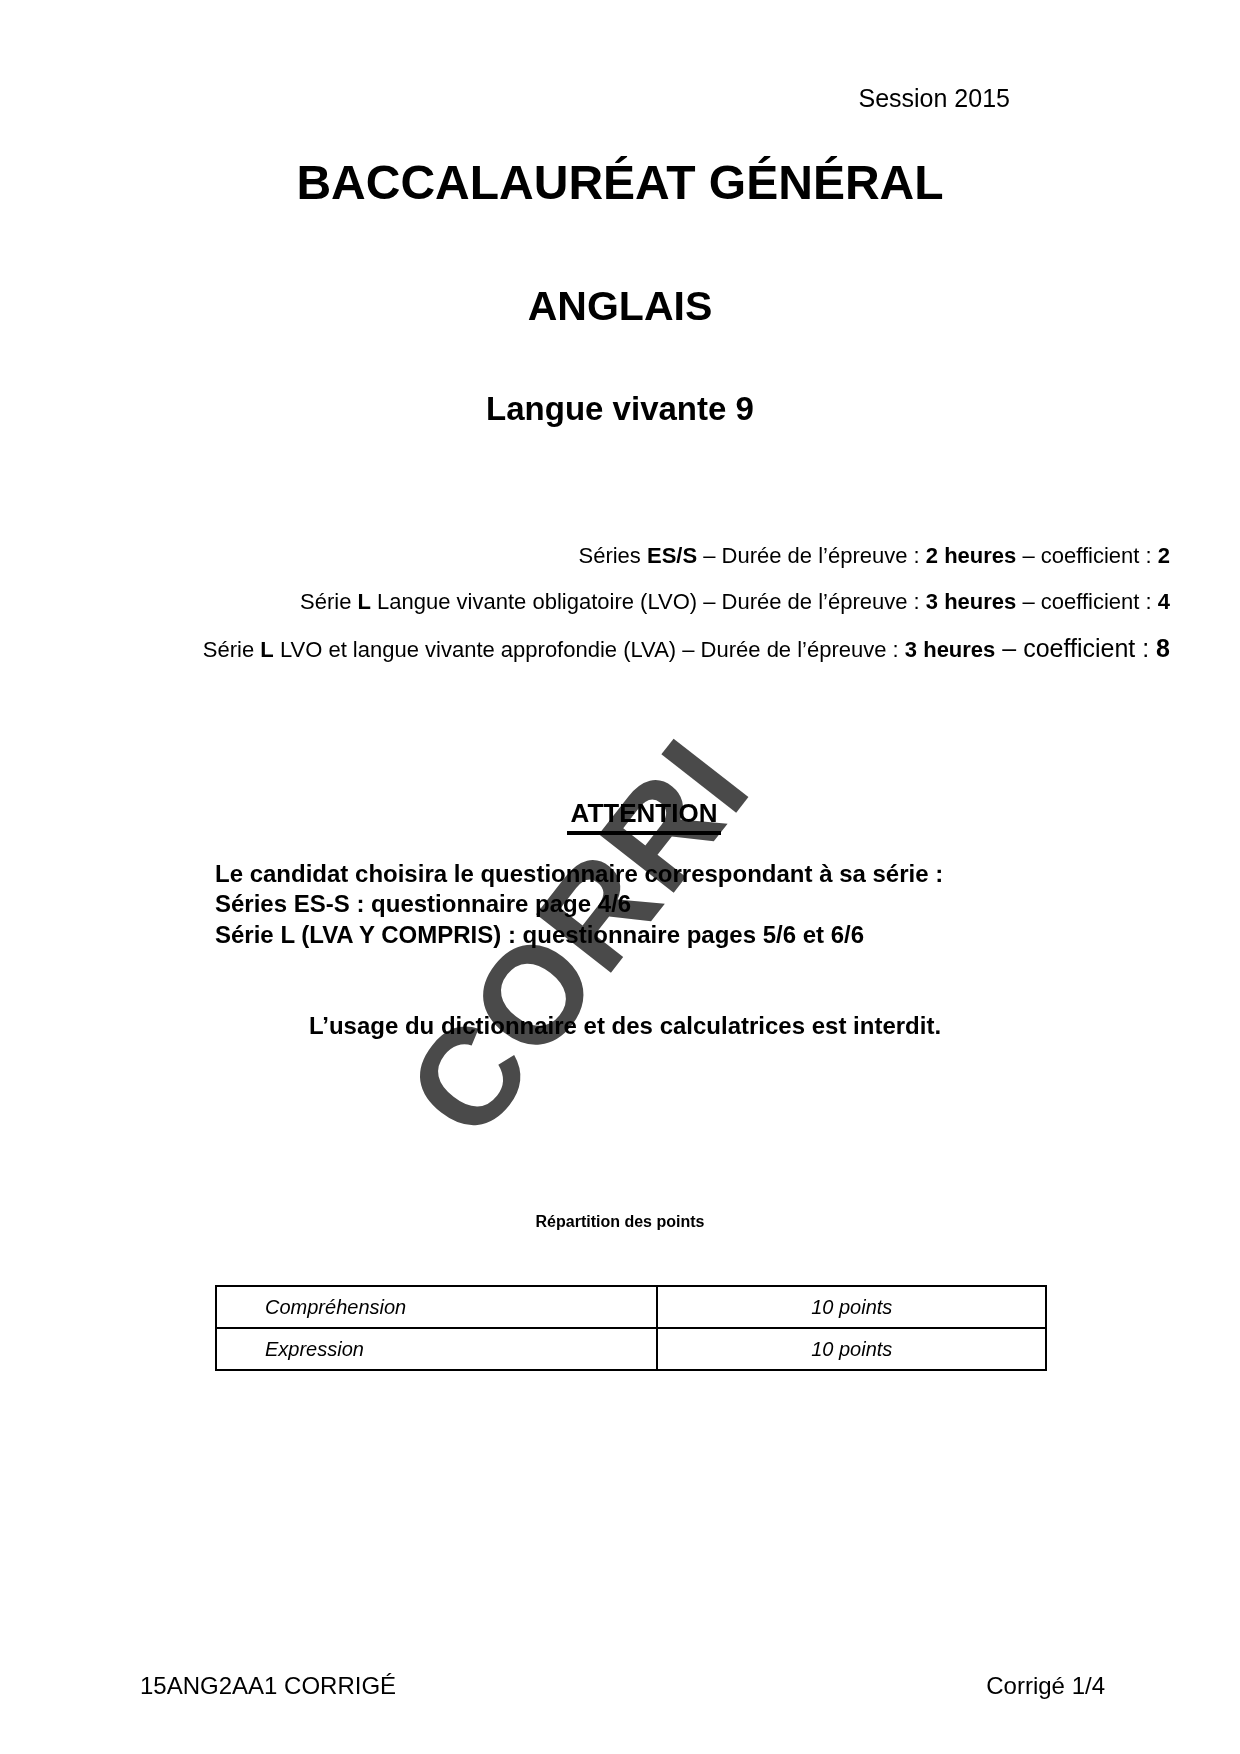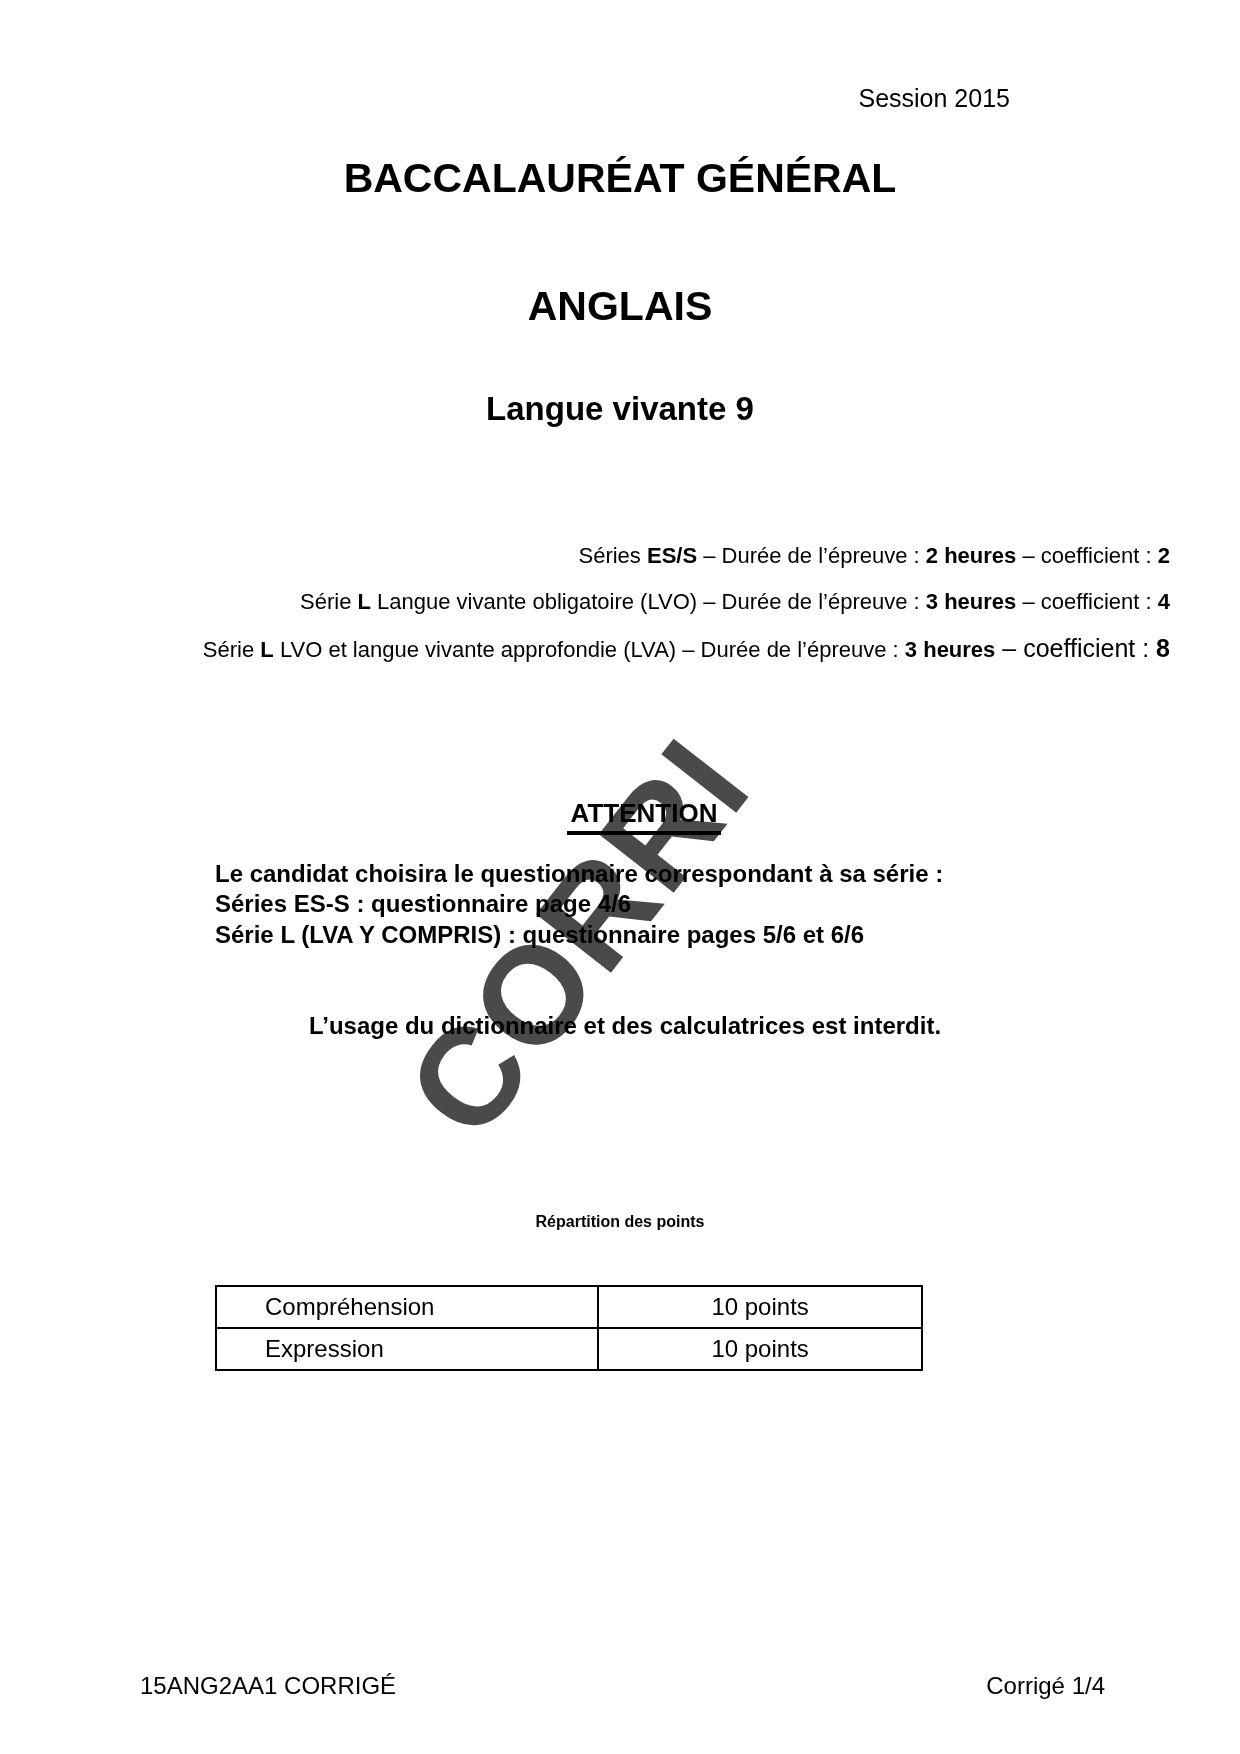--- a/index.html
+++ b/index.html
@@ -39,21 +39,21 @@
   .session {
     top: 84px;
     right: 230px;
     font-size: 25px;
   }
   .title-main {
     top: 155px;
     left: 0;
     width: 1240px;
     text-align: center;
-    font-size: 41px;
+    font-size: 48px;
     font-weight: bold;
   }
   .title-subject {
     top: 283px;
     left: 0;
     width: 1240px;
     text-align: center;
     font-size: 41px;
     font-weight: bold;
   }
@@ -113,23 +113,24 @@
     top: 1213px;
     left: 0;
     width: 1240px;
     text-align: center;
     font-size: 16px;
     font-weight: bold;
   }
   .points-table {
     top: 1285px;
     left: 215px;
-    width: 708px;
+    width: 832px;
     border-collapse: collapse;
-    font-size: 24px;
+    font-size: 20px;
+    font-style: italic;
   }
   .points-table td {
     border: 2px solid #000;
     height: 40px;
     padding: 0;
   }
   .points-table td.cell-label {
     width: 350px;
     padding-left: 48px;
     text-align: left;

